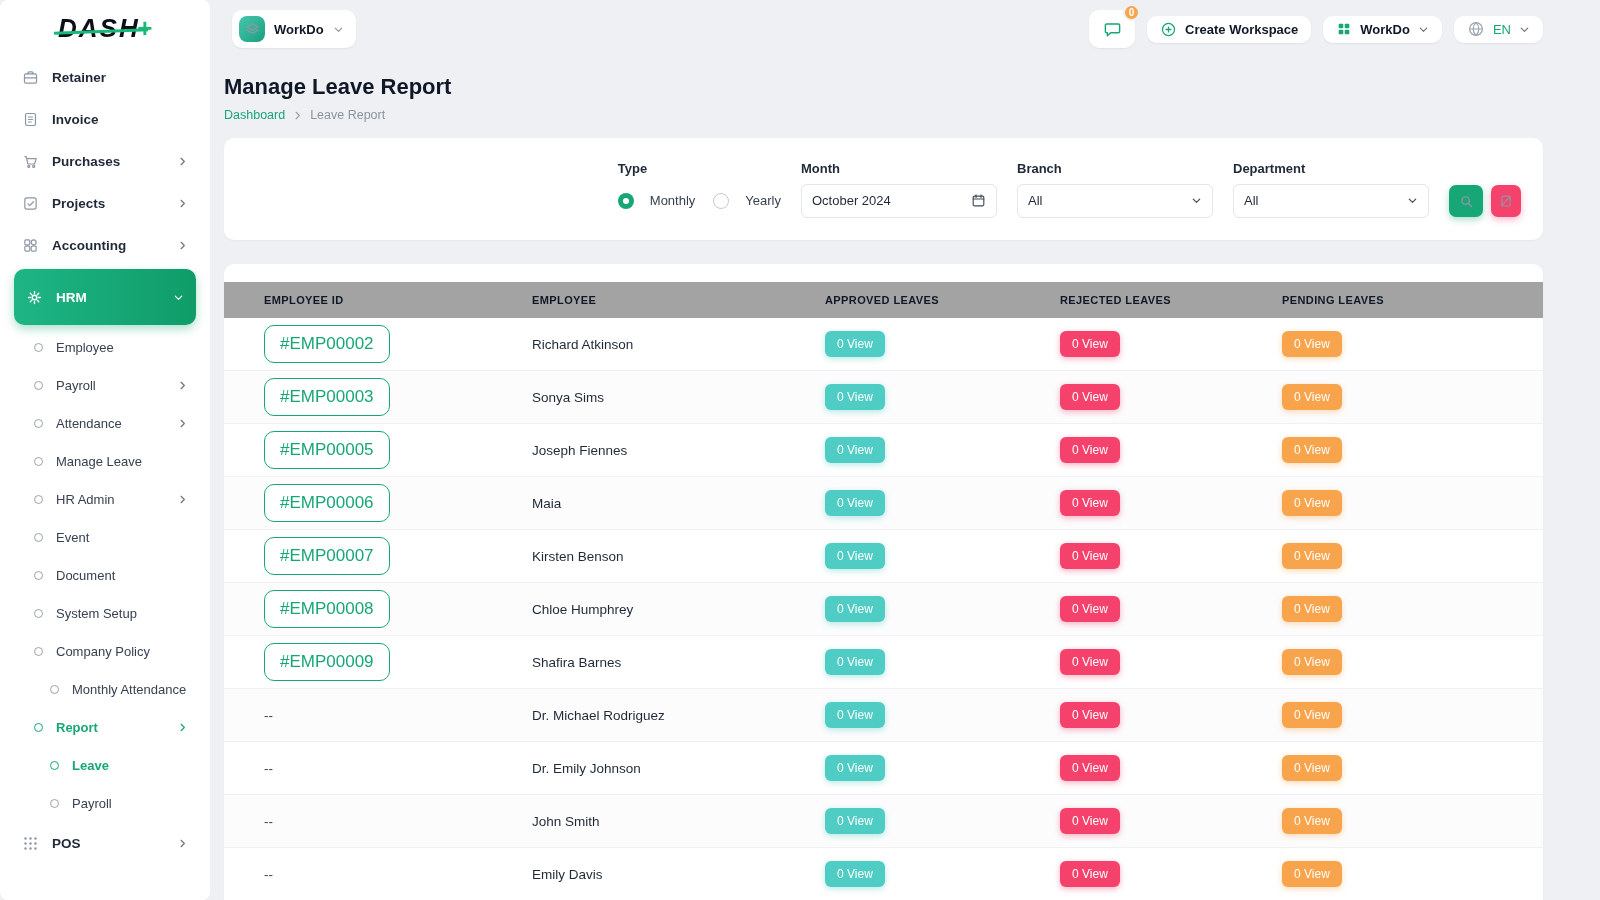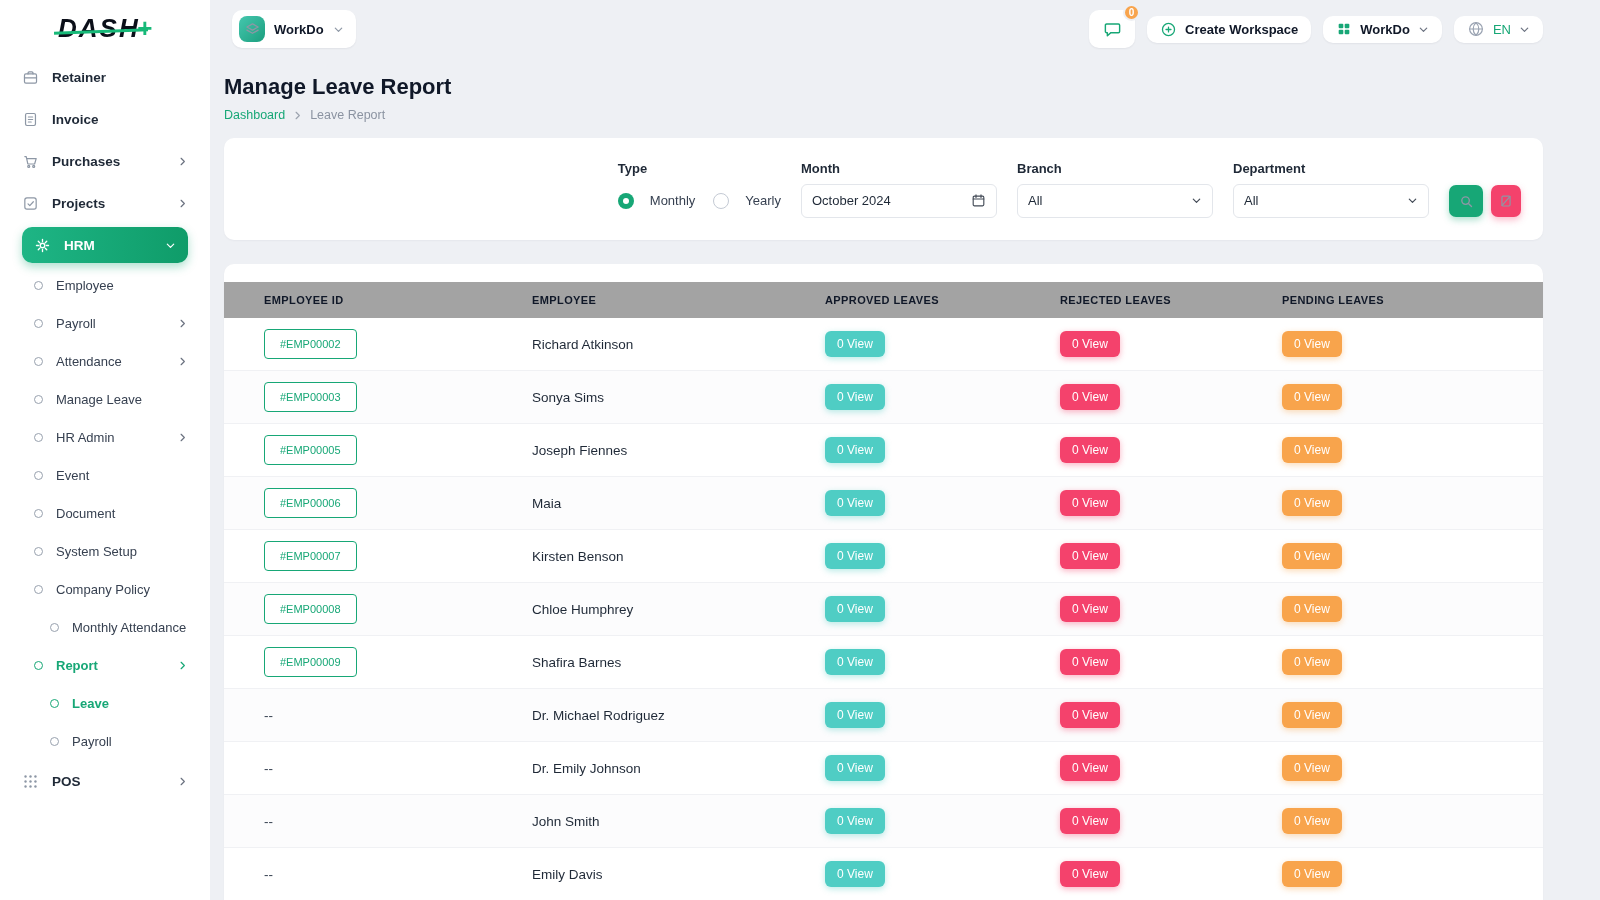--- a/index.html
+++ b/index.html
@@ -8,21 +8,21 @@
     font-family: "Liberation Sans", "DejaVu Sans", sans-serif;
     background: #eef0f4;
     color: #1f2937;
     position: relative;
   }
   button { font-family: inherit; border: none; background: none; cursor: pointer; }
 
   
   .sidebar {
     position: absolute; left: 0; top: 0; bottom: 0; width: 210px;
-    background: #fff; z-index: 5; padding: 0 10px;
+    background: #fff; z-index: 5; padding: 0 10px; border-radius: 8px;
   }
   .logo { height: 56px; display: flex; align-items: center; justify-content: center; cursor: pointer; }
   .logo-text { font-weight: 800; font-size: 26px; letter-spacing: 2px; color: #0b0f19; position: relative; font-style: italic; }
   .logo-text::after { content:''; position:absolute; left:-4px; right:-8px; top:56%; height:2.5px; background:#17b978; transform:rotate(-2deg); }
   .logo-plus { color:#17b978; font-weight:800; font-size:26px; margin-left:-3px; font-style: italic; }
 
   .nav-item {
     display: flex; align-items: center; gap: 13px;
     padding: 0 12px; border-radius: 8px; cursor: pointer;
     color: #1f2937;
@@ -33,21 +33,21 @@
   .nav-item.subsub { height: 38px; padding-left: 40px; }
   .nav-item.sub .lbl, .nav-item.subsub .lbl { font-size: 13px; font-weight: 500; color: #374151; }
   .nav-item.active .lbl { color: #17a776; font-weight: 600; }
   .nav-item.active .dot { border-color: #17a776; }
   .nav-item.active .chev { color: #17a776; }
   .icn { display: inline-flex; align-items: center; justify-content: center; color: #8d97a5; }
   .nav-item .chev { color: #6b7280; }
   .dot { width: 9px; height: 9px; border: 1.6px solid #98a1ae; border-radius: 50%; flex: 0 0 auto; }
 
   .hrm-pill {
-    height: 36px; margin: 3px 12px; border-radius: 10px;
+    height: 56px; margin: 3px 4px; border-radius: 10px;
     background: linear-gradient(90deg, #1eb585, #0f9c69);
     display: flex; align-items: center; gap: 13px; padding: 0 12px; cursor: pointer;
     box-shadow: 0 4px 10px rgba(23,167,118,.35);
   }
   .hrm-pill .icn { color: #fff; }
   .hrm-pill .lbl { color: #fff; font-size: 13.5px; font-weight: 700; flex: 1; }
 
   
   .topbar {
     position: absolute; left: 210px; right: 0; top: 0; height: 58px;
@@ -128,22 +128,22 @@
     padding: 0 40px; background: #a3a3a3; height: 36px; align-items: center;
     font-size: 11px; font-weight: 700; color: #101828; letter-spacing: .4px;
   }
   .trow {
     display: grid; grid-template-columns: 268px 293px 235px 222px 1fr;
     padding: 0 40px; height: 53px; align-items: center;
     border-bottom: 1px solid #f0f1f4; font-size: 13.5px; color: #1f2937;
   }
   .trow:nth-child(even) { background: #fcfcfd; }
   .id-badge {
-    border: 1px solid #17a776; color: #17a776; background: #fff; border-radius: 4px;
-    padding: 8px 15px; font-size: 11px; font-weight: 500;
+    border: 1px solid #17a776; color: #17a776; background: #fff; border-radius: 10px;
+    padding: 8px 15px; font-size: 17px; font-weight: 500;
   }
   .dash { color: #374151; }
   .view-badge { color: #fff; border-radius: 6px; padding: 6px 12px; font-size: 12px; font-weight: 500; }
   .view-badge.approved { background: #4fcdc4; box-shadow: 0 2px 6px rgba(79,205,196,.4); }
   .view-badge.rejected { background: #f4426c; box-shadow: 0 2px 6px rgba(244,66,108,.4); }
   .view-badge.pending  { background: #f8a44c; box-shadow: 0 2px 6px rgba(248,164,76,.4); }
 </style>
 </head>
 <body>
 
@@ -188,20 +188,36 @@
         </span>
       </div>
       <div class="nav-item top">
         <span class="icn">
           <svg viewBox="0 0 24 24" width="17" height="17" fill="none" stroke="currentColor" stroke-linecap="round" stroke-linejoin="round" stroke-width="1.7">
             <rect x="4" y="4" width="16" height="16" rx="3"></rect>
             <path d="M8.5 12.5l2.5 2.5 5-5.5"></path>
           </svg>
         </span>
         <span class="lbl">Projects</span>
+        <span class="icn chev">
+          <svg viewBox="0 0 24 24" width="11" height="11" fill="none" stroke="currentColor" stroke-linecap="round" stroke-linejoin="round" stroke-width="2.6">
+            <path d="M9 5l7 7-7 7"></path>
+          </svg>
+        </span>
+      </div>
+      <div class="nav-item top">
+        <span class="icn">
+          <svg viewBox="0 0 24 24" width="17" height="17" fill="none" stroke="currentColor" stroke-linecap="round" stroke-linejoin="round" stroke-width="1.7">
+            <rect x="4" y="4" width="7" height="7" rx="1.5"></rect>
+            <circle cx="16.5" cy="7.5" r="3.5"></circle>
+            <rect x="4" y="13" width="7" height="7" rx="1.5"></rect>
+            <rect x="13" y="13" width="7" height="7" rx="1.5"></rect>
+          </svg>
+        </span>
+        <span class="lbl">Accounting</span>
         <span class="icn chev">
           <svg viewBox="0 0 24 24" width="11" height="11" fill="none" stroke="currentColor" stroke-linecap="round" stroke-linejoin="round" stroke-width="2.6">
             <path d="M9 5l7 7-7 7"></path>
           </svg>
         </span>
       </div>
       <div class="hrm-pill">
         <span class="icn">
           <svg viewBox="0 0 24 24" width="17" height="17" fill="none" stroke="currentColor" stroke-linecap="round" stroke-linejoin="round" stroke-width="1.9">
             <circle cx="12" cy="12" r="3.2"></circle>

